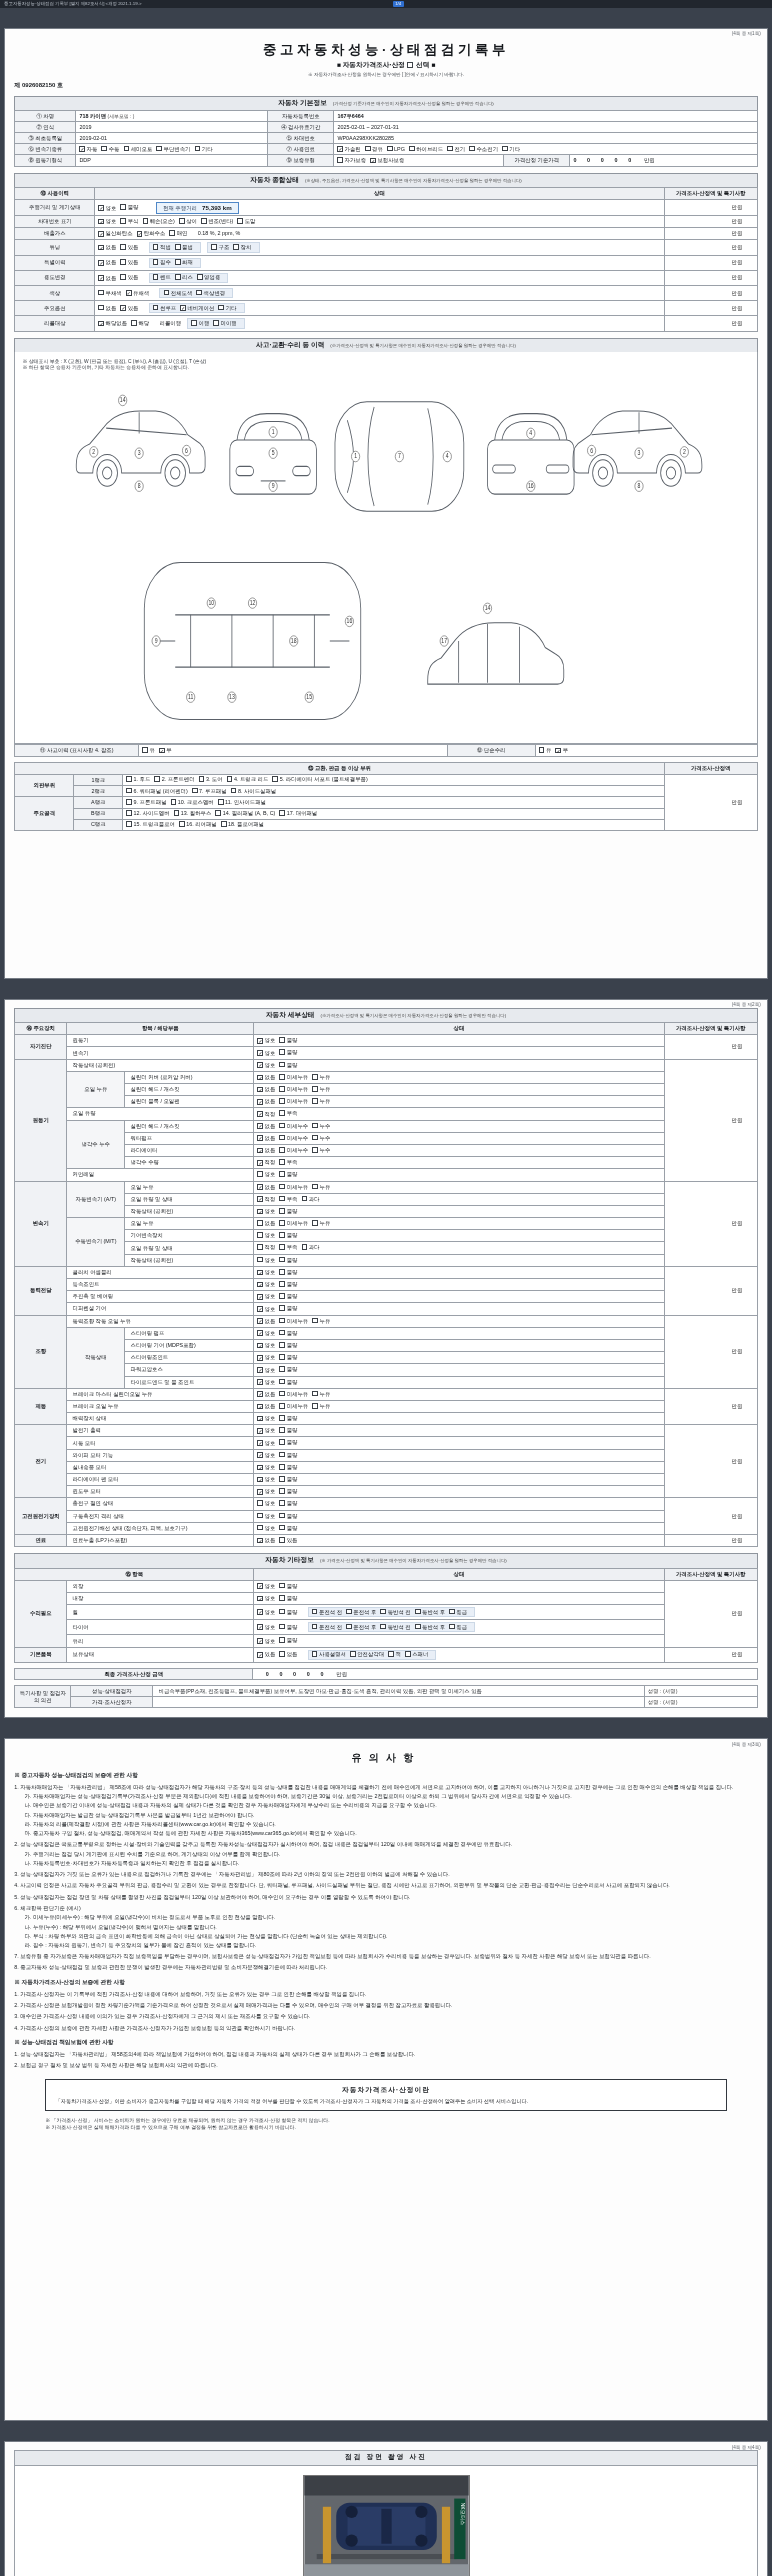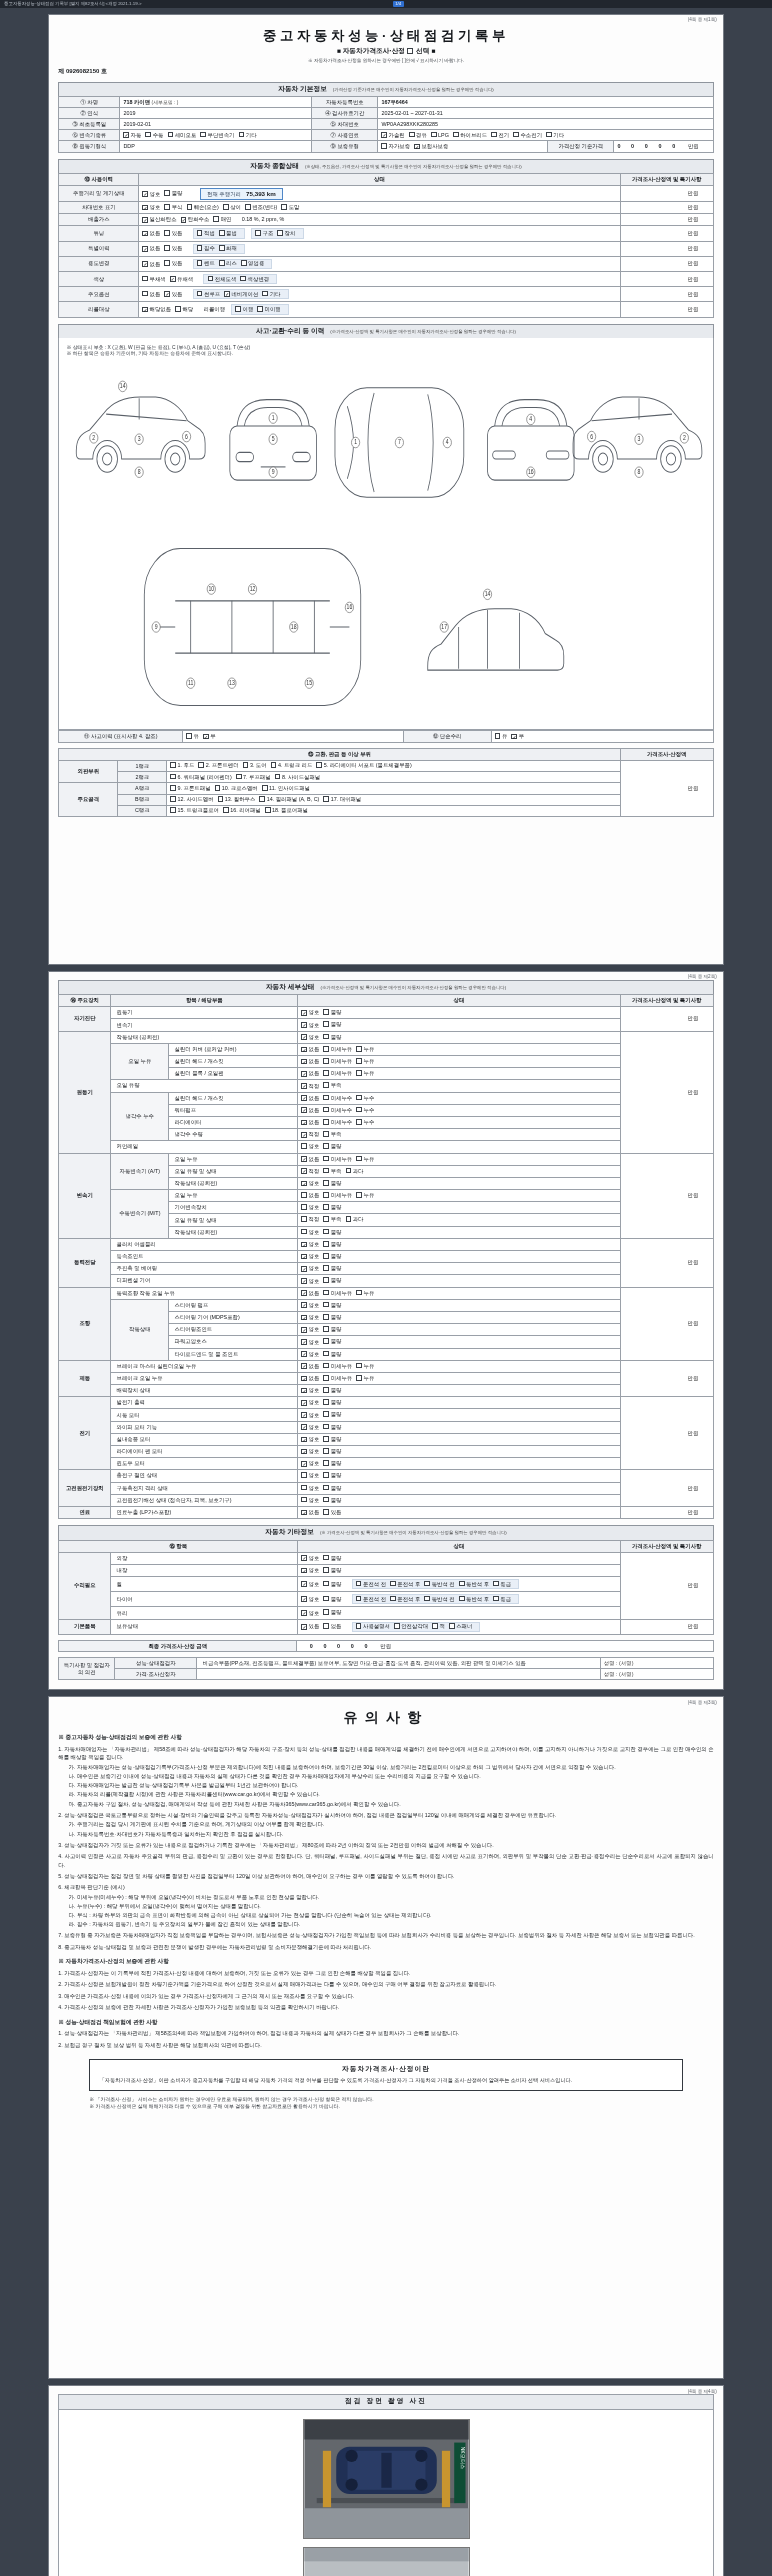--- a/index.html
+++ b/index.html
@@ -6,21 +6,21 @@
   html,body{margin:0;padding:0;}
   body{background:#3a414c;font-family:"Liberation Sans",sans-serif;color:#15181c;}
 
   
   .topbar{height:7.7px;background:#21262e;display:flex;align-items:center;justify-content:space-between;padding:0 4.1px;}
   .top-note{font-size:4.4px;color:#b9c0ca;white-space:nowrap;}
   .badge{background:#2f6fd0;color:#fff;font-size:4.4px;line-height:5.7px;padding:0 2.6px;border-radius:1px;}
   .top-right{width:113px;}
 
   
-  .sheet{width:676px;margin:6px auto;background:#fdfdfd;border:0.5px solid #767c85;padding:7.2px 9.3px 9.3px;position:relative;}
+  .sheet{width:764px;margin:20px auto;background:#fdfdfd;border:0.5px solid #767c85;padding:7.2px 9.3px 9.3px;position:relative;}
   .sheet.p1{min-height:951px;}
   .sheet.p2{min-height:582px;}
   .sheet.p3{min-height:683px;}
   .sheet.p4{min-height:273px;}
   .page-mark{position:absolute;top:2.6px;right:6.2px;font-size:4.6px;color:#5a5f66;}
 
   h1.doc-title{margin:5.2px 0 2.1px;text-align:center;font-size:13.4px;letter-spacing:3.6px;font-weight:bold;}
   .doc-subtitle{text-align:center;font-size:6.7px;font-weight:bold;margin:1px 0 1.5px;}
   .doc-subnote{text-align:center;font-size:4.6px;color:#3a3f45;margin-bottom:4.1px;}
   .doc-no{font-size:6px;font-weight:bold;margin:1px 0 4.1px;}
@@ -54,21 +54,21 @@
 
   .diagram-box{border:0.5px solid #9aa0a8;border-top:none;padding:5.2px 7.2px 3.1px;background:#fff;}
   .legend{font-size:4.9px;color:#2c3138;margin:0.5px 0;}
   svg.views,svg.frames{display:block;margin:4.1px auto 1px;}
 
   .final-val{font-size:6.2px;padding-left:12.4px !important;}
   .zeros{letter-spacing:4.6px;font-weight:bold;margin-right:8.2px;}
   .remark-text{font-size:5.2px;color:#23272c;padding-left:5.2px !important;}
   .sign{font-size:4.9px;color:#444;text-align:left;}
 
-  .notice-title{text-align:center;font-weight:bold;font-size:14px;letter-spacing:7.2px;margin:4.1px 0 6.2px;}
+  .notice-title{text-align:center;font-weight:bold;font-size:10px;letter-spacing:7.2px;margin:4.1px 0 6.2px;}
   .notices{font-size:5.4px;line-height:1.6;text-align:justify;color:#1c2024;}
   .notice-heading{font-weight:bold;margin:6.2px 0 2.1px;font-size:5.7px;}
   .notice-item{margin:2.6px 0 1px;}
   .notice-sub{margin:0.5px 0 0.5px 10.3px;}
   .info-box{border:0.8px solid #33383f;margin:9.3px 31px 5.2px;padding:5.2px 9.3px;text-align:center;background:#fff;}
   .info-box-title{font-weight:bold;font-size:6.7px;margin-bottom:2.6px;letter-spacing:1px;}
   .info-box-body{font-size:5.2px;line-height:1.55;text-align:justify;}
   .notice-tail{font-size:4.9px;color:#2c3138;margin:1.5px 31px;}
 
   .photo-head{border:0.5px solid #9aa0a8;background:#e7eaee;text-align:center;font-weight:bold;font-size:6.7px;padding:2.6px 0;letter-spacing:2.1px;}

